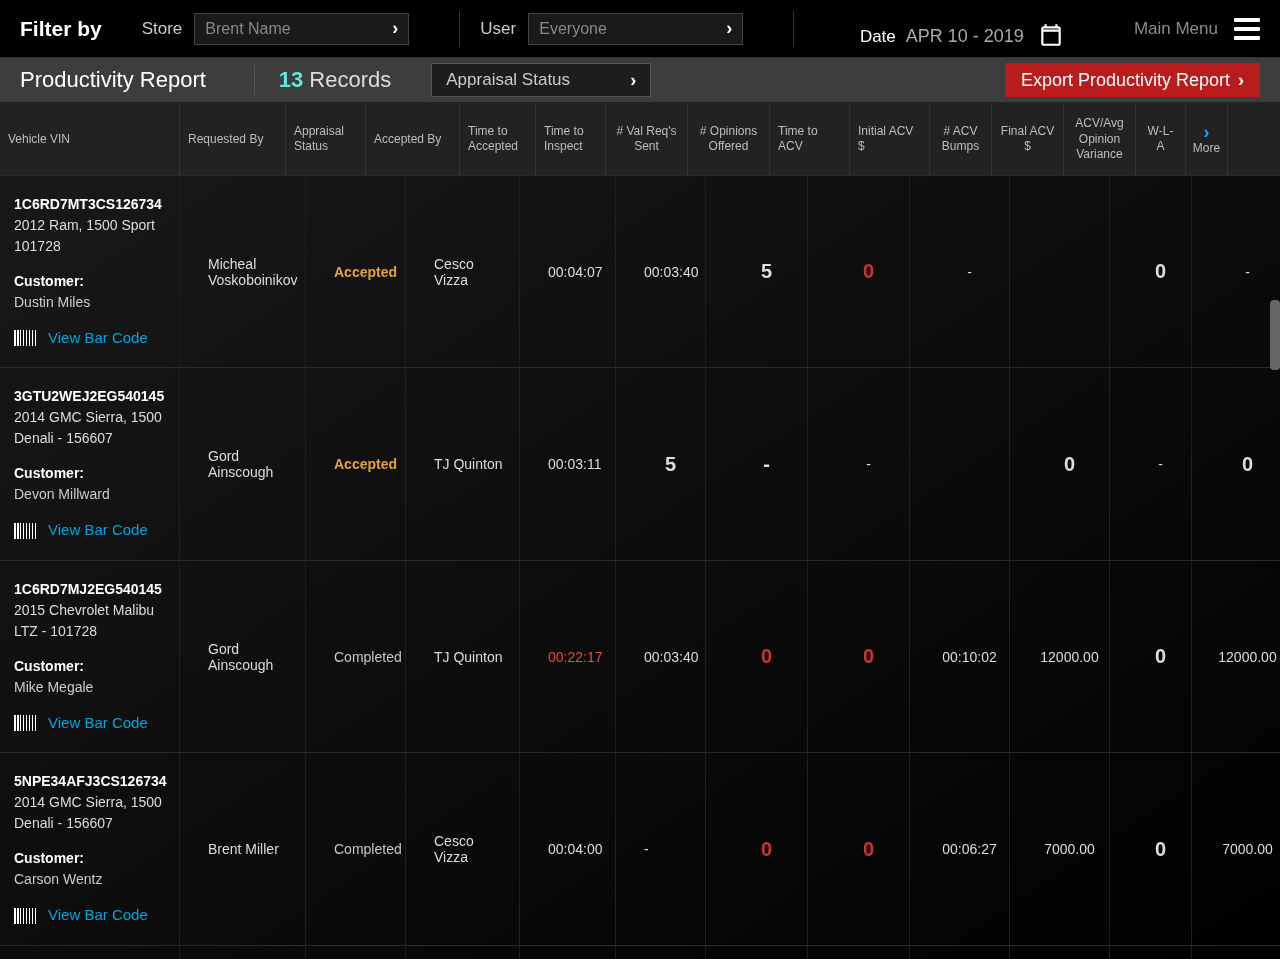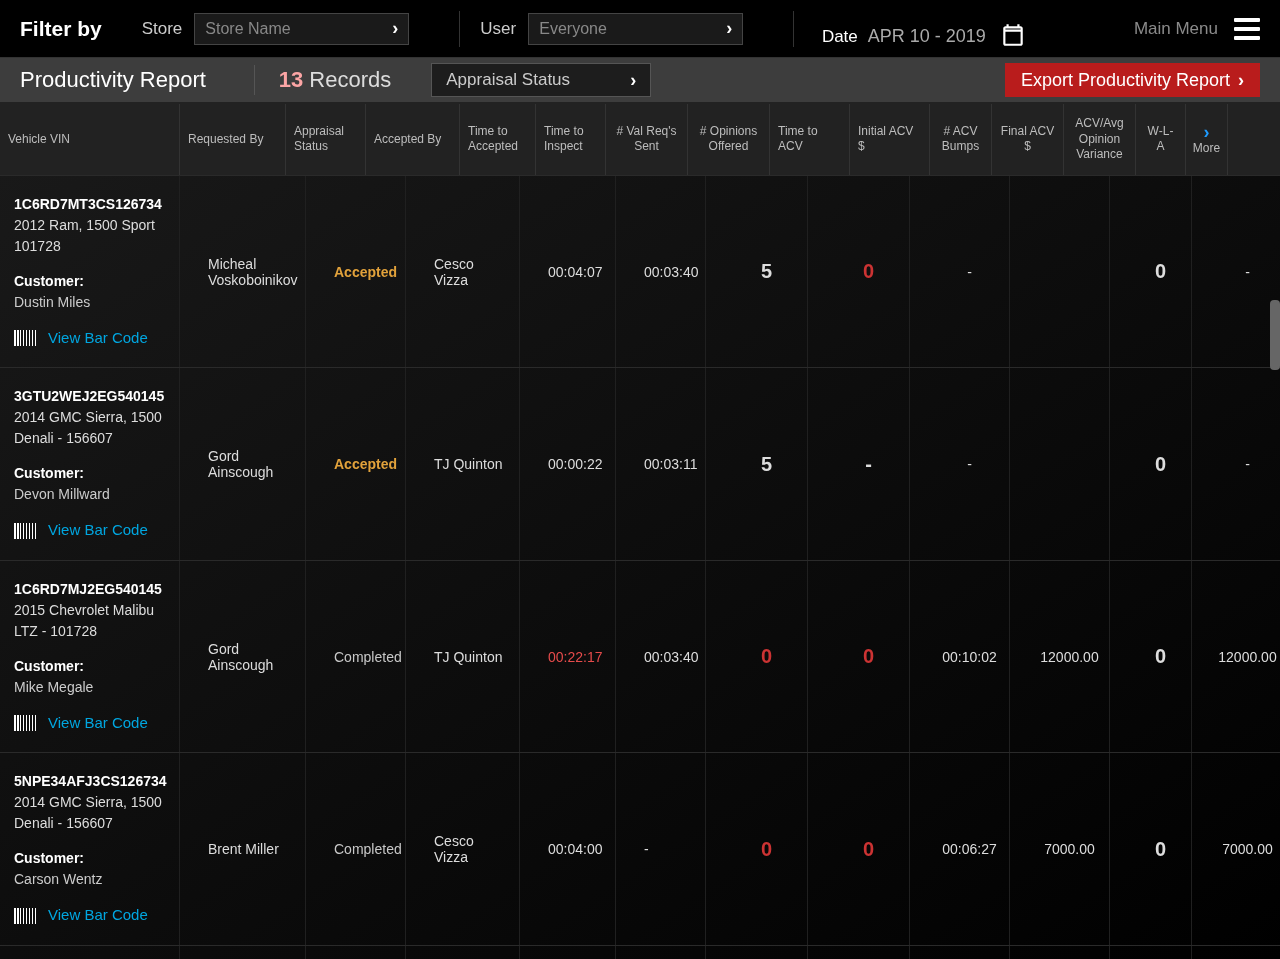--- a/index.html
+++ b/index.html
@@ -68,42 +68,42 @@
   margin-top:16px;
 }
 .date-group .date-label{
   font-size:17px; color:#fff; margin-right:10px;
 }
 .date-group .date-value{
   font-size:18px; color:#aaa; margin-right:14px;
 }
 .cal-icon svg{ width:26px; height:26px; fill:#fff; }
 .main-menu-area{
-  display:flex; align-items:center; margin-left:108px;
+  display:flex; align-items:center; margin-left:70px;
 }
 .main-menu-label{ color:#8a8a8a; font-size:17px; margin-right:16px;}
 .hamburger{ display:flex; flex-direction:column; gap:5px;}
 .hamburger span{ display:block; width:26px; height:4px; background:#fff; border-radius:1px;}
 
 
 .subheader{
   display:flex;
   align-items:center;
   height:46px;
   background:#3d3d3d;
   padding:0 20px;
   border-bottom:2px solid #222;
 }
 .subheader .title{
   font-size:22px; font-weight:500; margin-right:24px;
 }
 .subheader .records{
   font-size:22px; color:#ddd; font-weight:300;
 }
-.subheader .records strong{ color:#fca5a5; font-weight:700; margin-right:6px;}
+.subheader .records strong{ color:#5eead4; font-weight:700; margin-right:6px;}
 .subheader .divider{ width:1px; height:30px; background:#555; margin:0 24px;}
 .status-dropdown{
   display:flex; align-items:center; justify-content:space-between;
   background:#1d1d1d; border:1px solid #555; height:34px; padding:0 14px;
   min-width:220px; font-size:17px; color:#ccc;
 }
 .status-dropdown .chev{ color:#fff; font-weight:bold; font-size:18px;}
 .export-btn{
   margin-left:auto;
   display:flex; align-items:center;
@@ -199,21 +199,21 @@
 </style>
 </head>
 <body>
 
 <div class="topbar">
   <div class="filter-label">Filter by</div>
 
   <div class="group">
     <div class="group-label">Store</div>
     <div class="dropdown">
-      <span>Store Name</span>
+      <span>Brent Name</span>
       <span class="chev">›</span>
     </div>
   </div>
 
   <div class="divider-v"></div>
 
   <div class="group">
     <div class="group-label">User</div>
     <div class="dropdown">
       <span>Everyone</span>
@@ -333,23 +333,20 @@
      <div class="barcode-row">
        <span class="barcode-icon"></span>
        <span class="barcode-link">View Bar Code</span>
      </div>
     </div>
     <div class="cell">Gord Ainscough</div>
     <div class="cell">
           <span class="status-accepted">Accepted</span>
         </div>
     <div class="cell">TJ Quinton</div>
-    <div class="cell">
-          <span class="">00:00:22</span>
-        </div>
     <div class="cell">00:03:11</div>
     <div class="cell center">
           <span class="bignum">5</span>
         </div>
     <div class="cell center">
           <span class="bignum">-</span>
         </div>
     <div class="cell center">-</div>
     <div class="cell center"></div>
     <div class="cell center">

